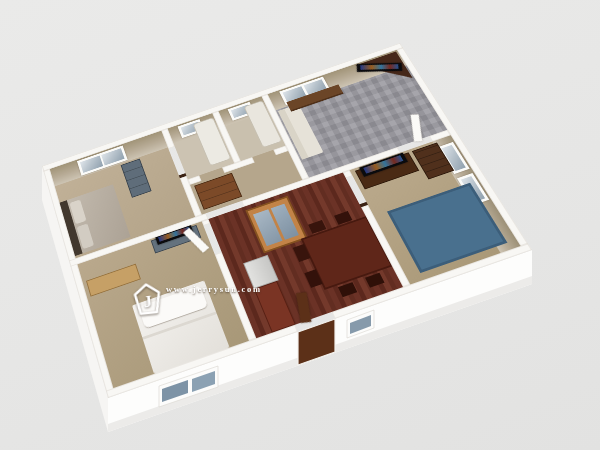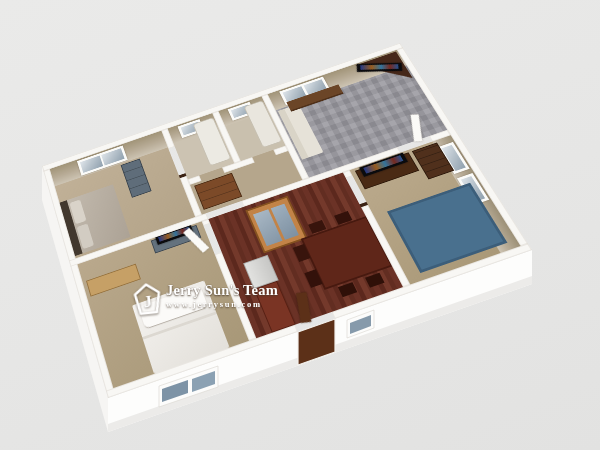--- a/index.html
+++ b/index.html
@@ -162,18 +162,17 @@
     <div class="pe wall" style="left:323px;top:143px;width:8px;height:8px;"></div>
     <div class="pe wall" style="left:323px;top:191px;width:8px;height:101px;"></div>
   </div>
 
   <div id="wm">
     <svg id="wm-logo" width="27" height="32" viewBox="0 0 27 32">
       <polygon points="13.5,1.5 25.5,10.5 21.5,30 5.5,30 1.5,10.5" fill="none" stroke="#ffffff" stroke-width="2.6" stroke-linejoin="round"></polygon>
       <text x="13.5" y="23.5" text-anchor="middle" fill="#ffffff" style="font-family:'Liberation Serif',serif;font-weight:bold;font-size:17px;">J</text>
     </svg>
     <div id="wm-text">
-      <div id="wm-title">Jerry Sun's Team</div>
       <div id="wm-url">www.jerrysun.com</div>
     </div>
   </div>
 
 </div>
 
 </body></html>

